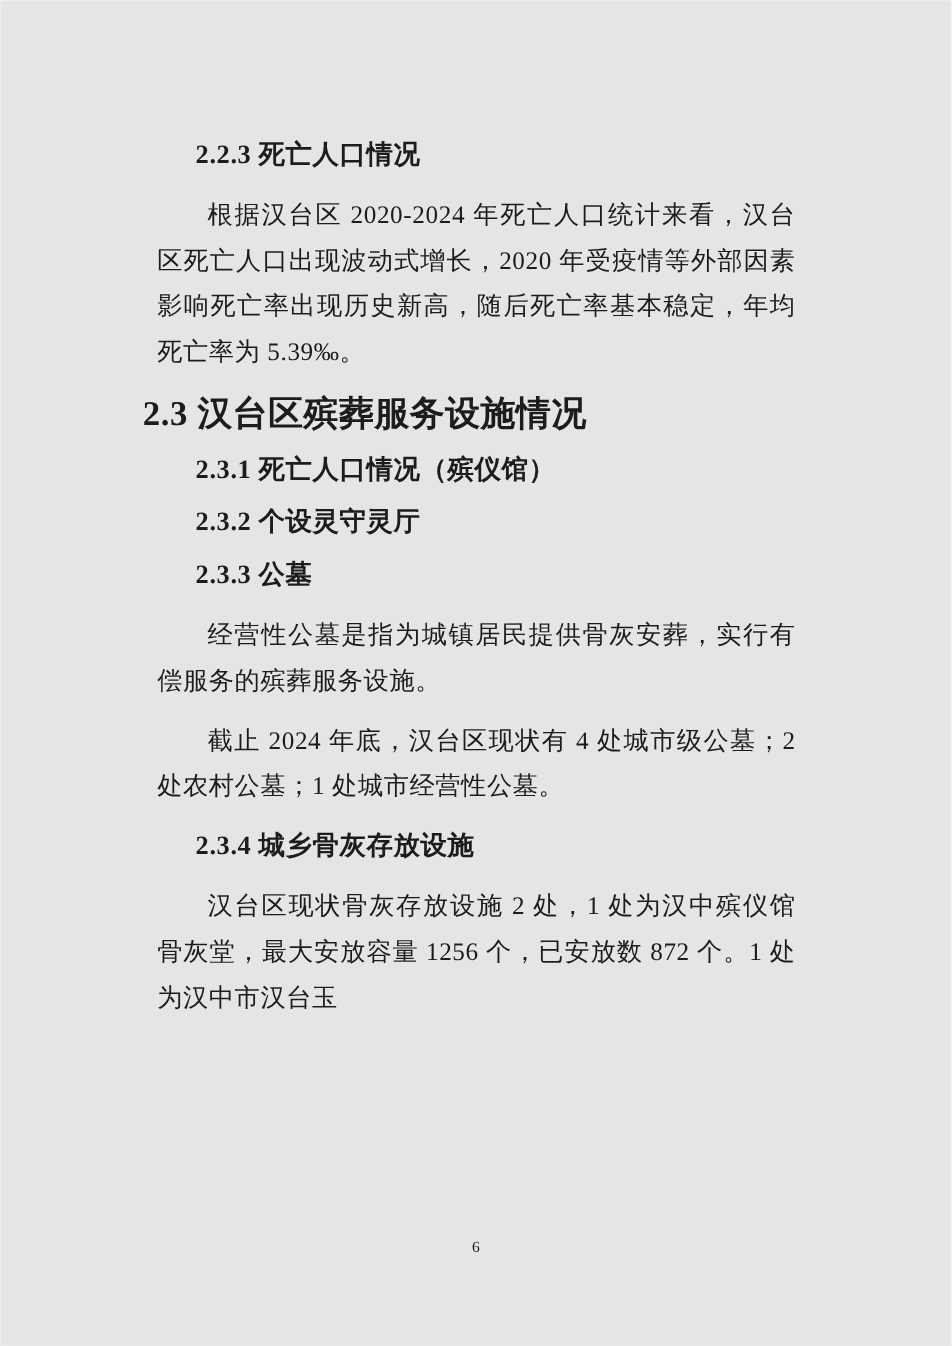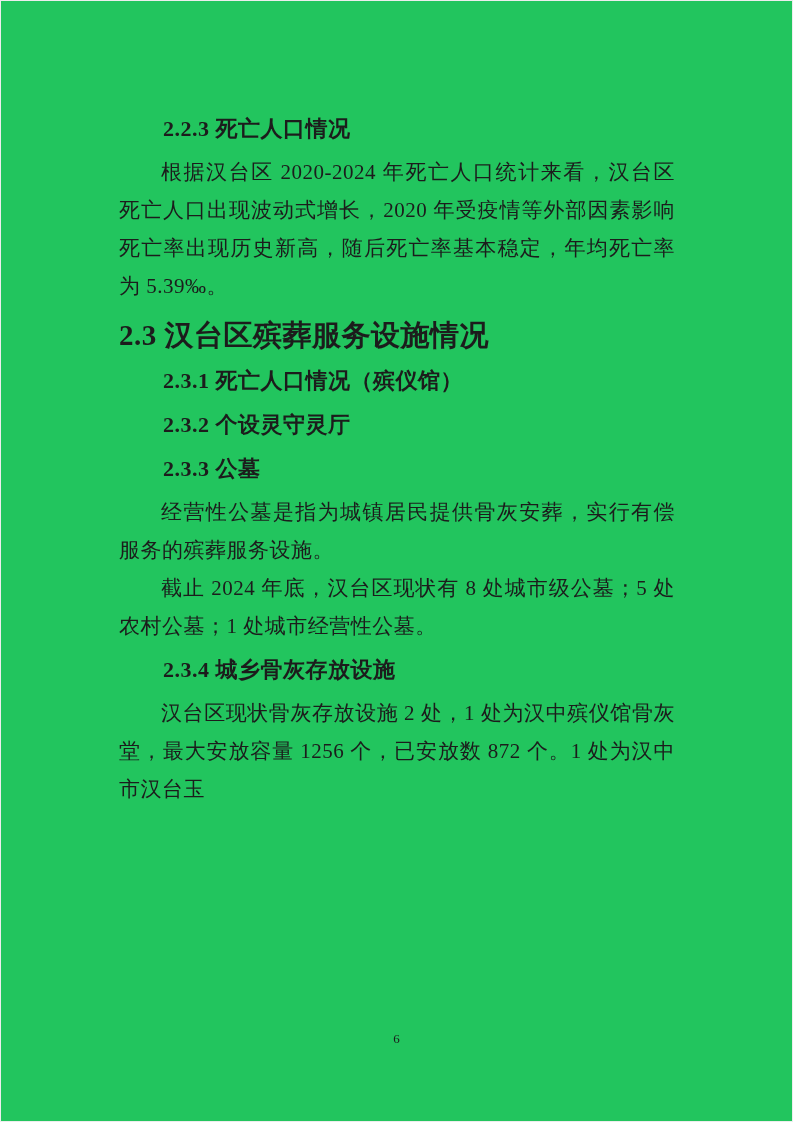--- a/index.html
+++ b/index.html
@@ -5,29 +5,29 @@
   html, body {
     margin: 0;
     padding: 0;
     background: #ffffff;
   }
   .page {
     position: relative;
     width: 793px;
     height: 1122px;
     box-sizing: border-box;
-    background: #22c55e;
+    background: #e5e5e5;
     border: 1px solid #ededed;
     padding: 103px 117px 0 118px;
     font-family: "Liberation Serif", "DejaVu Serif", serif;
     color: #1c1c1c;
     overflow: hidden;
   }
   .content p {
-    margin: 0;
+    margin: 12px;
     font-size: 21px;
     line-height: 38px;
     text-align: justify;
     text-indent: 2em;
     letter-spacing: 0.5px;
   }
   .content h2 {
     margin: 9px 0 5px;
     font-size: 29px;
     line-height: 42px;
@@ -59,18 +59,18 @@
 
 <div class="page">
   <div class="content">
     <h3>2.2.3 死亡人口情况</h3>
     <p>根据汉台区 2020-2024 年死亡人口统计来看，汉台区死亡人口出现波动式增长，2020 年受疫情等外部因素影响死亡率出现历史新高，随后死亡率基本稳定，年均死亡率为 5.39‰。</p>
     <h2>2.3 汉台区殡葬服务设施情况</h2>
     <h3>2.3.1 死亡人口情况（殡仪馆）</h3>
     <h3>2.3.2 个设灵守灵厅</h3>
     <h3>2.3.3 公墓</h3>
     <p>经营性公墓是指为城镇居民提供骨灰安葬，实行有偿服务的殡葬服务设施。</p>
-    <p>截止 2024 年底，汉台区现状有 8 处城市级公墓；5 处农村公墓；1 处城市经营性公墓。</p>
+    <p>截止 2024 年底，汉台区现状有 4 处城市级公墓；2 处农村公墓；1 处城市经营性公墓。</p>
     <h3>2.3.4 城乡骨灰存放设施</h3>
     <p>汉台区现状骨灰存放设施 2 处，1 处为汉中殡仪馆骨灰堂，最大安放容量 1256 个，已安放数 872 个。1 处为汉中市汉台玉</p>
   </div>
   <div class="footer">6</div>
 </div>
 
 </body></html>

